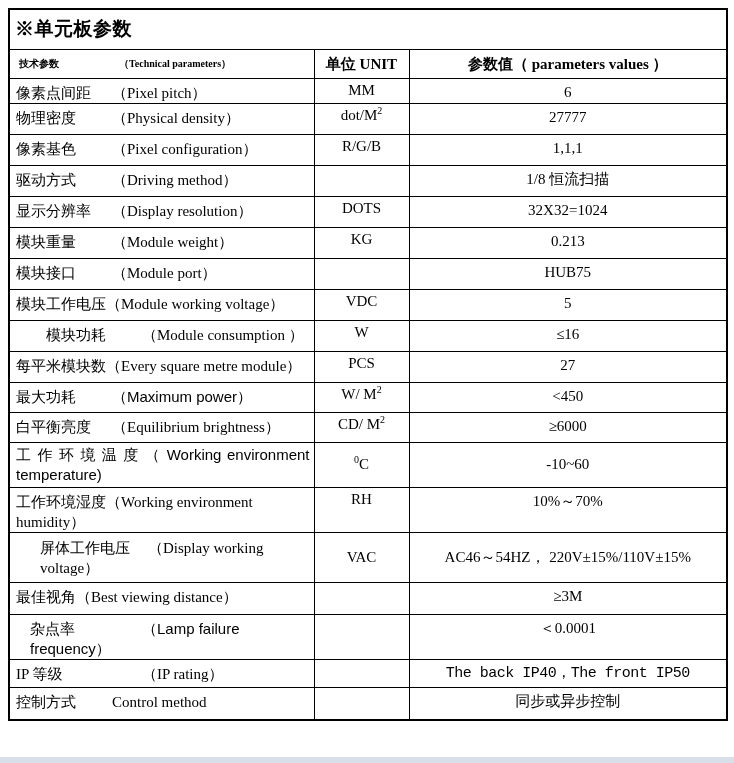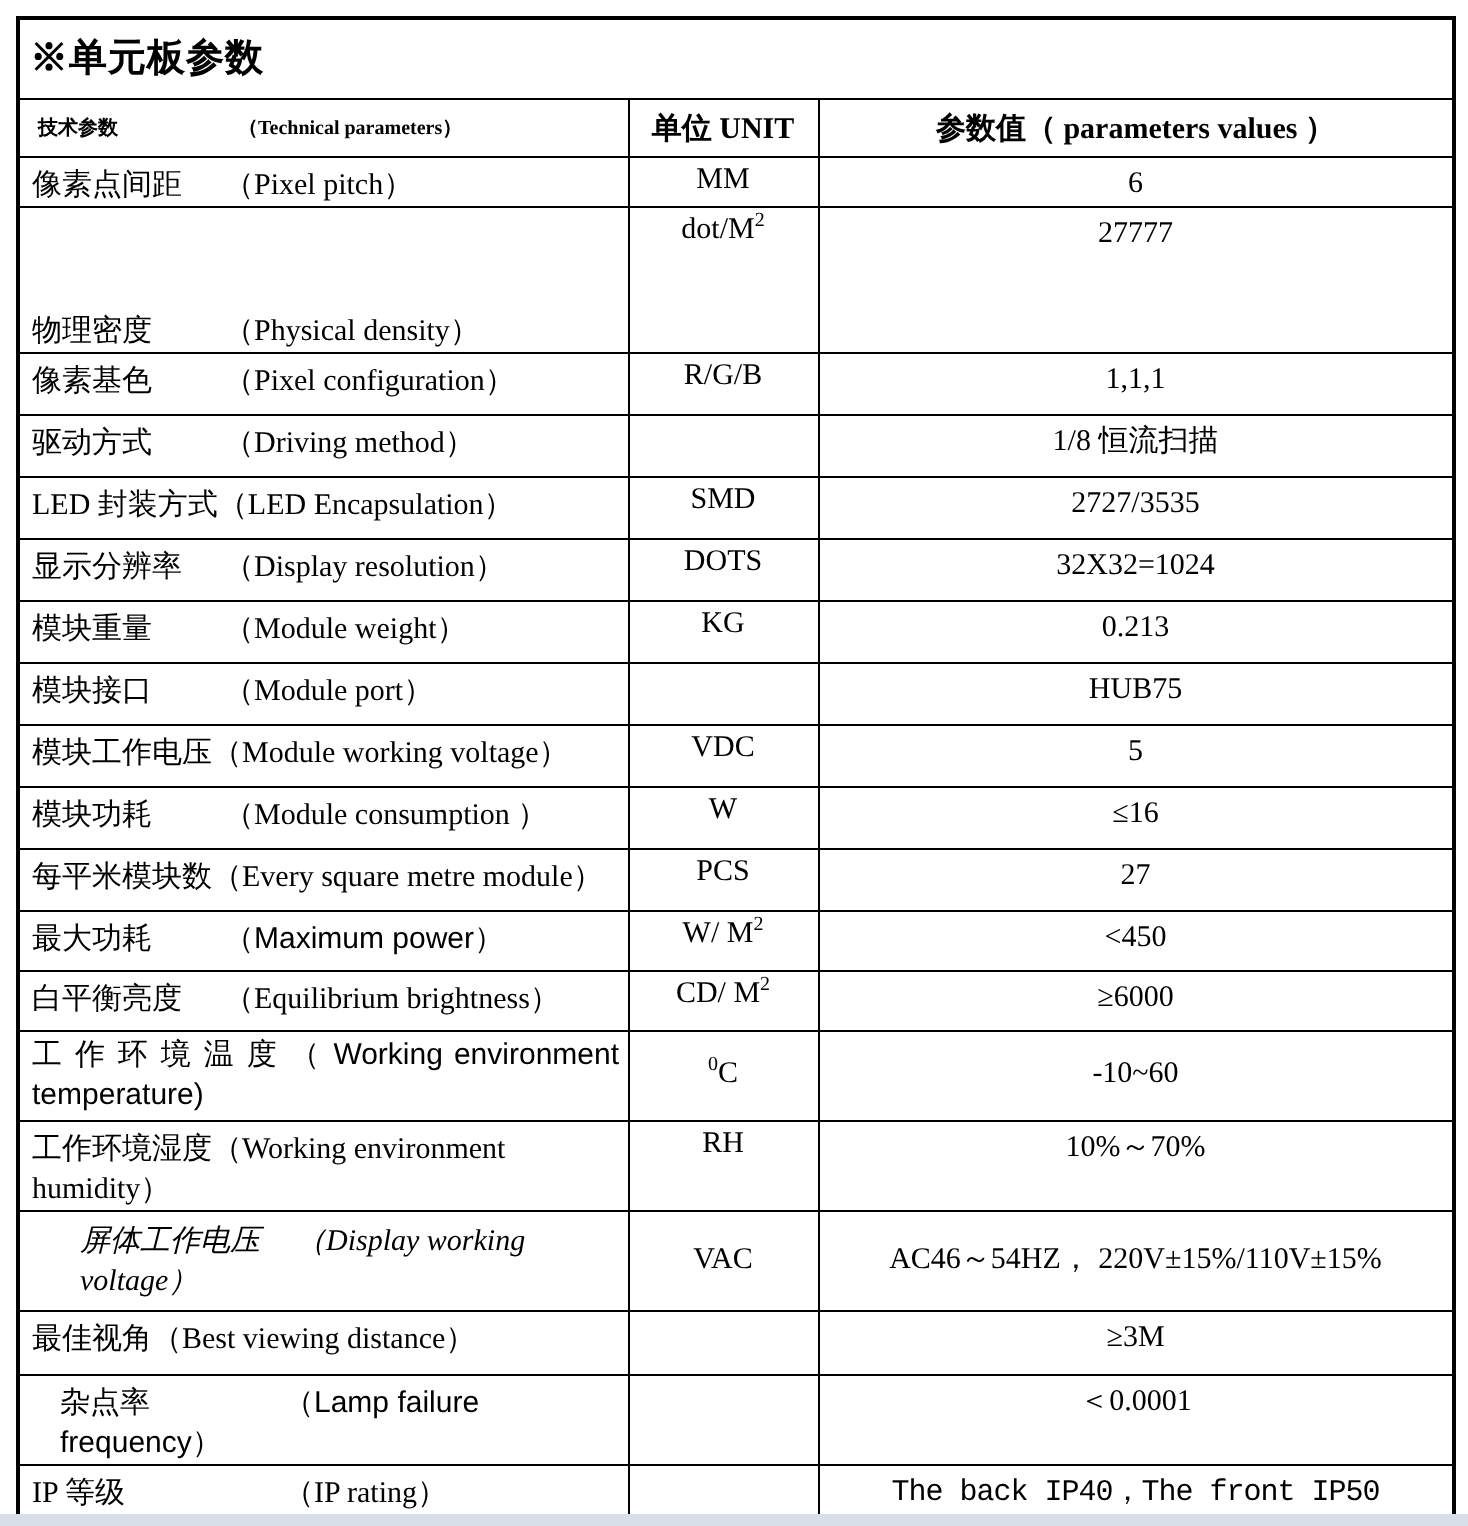--- a/index.html
+++ b/index.html
@@ -52,38 +52,33 @@
         <td class="h-param"><span class="zh-head">技术参数</span><span>（Technical parameters）</span></td>
         <td class="h-unit">单位 UNIT</td>
         <td class="h-value">参数值（ parameters values ）</td>
       </tr>
     <tr style="height: 21px;">
           <td class="c-param"><span class="zh-tab" style="min-width: 96px;">像素点间距</span><span>（Pixel pitch）</span></td>
           <td class="c-unit"><span>MM</span></td>
           <td class="c-value">6</td>
         </tr>
         <tr style="height: 31px;">
-          <td class="c-param"><span class="zh-tab" style="min-width: 96px; margin-top: 48px;">物理密度</span><span>（Physical density）</span></td>
+          <td class="c-param"><span class="zh-tab" style="min-width: 96px;">物理密度</span><span>（Physical density）</span></td>
           <td class="c-unit"><span>dot/M</span><sup class="u">2</sup></td>
           <td class="c-value">27777</td>
         </tr>
         <tr style="height: 31px;">
           <td class="c-param"><span class="zh-tab" style="min-width: 96px;">像素基色</span><span>（Pixel configuration）</span></td>
           <td class="c-unit"><span>R/G/B</span></td>
           <td class="c-value">1,1,1</td>
         </tr>
         <tr style="height: 31px;">
           <td class="c-param"><span class="zh-tab" style="min-width: 96px;">驱动方式</span><span>（Driving method）</span></td>
           <td class="c-unit"><span></span></td>
           <td class="c-value">1/8 恒流扫描</td>
-        </tr>
-        <tr style="height: 31px;">
-          <td class="c-param"><span>LED 封装方式</span><span>（LED Encapsulation）</span></td>
-          <td class="c-unit"><span>SMD</span></td>
-          <td class="c-value">2727/3535</td>
         </tr>
         <tr style="height: 31px; border-radius: 11px;">
           <td class="c-param"><span class="zh-tab" style="min-width: 96px;">显示分辨率</span><span>（Display resolution）</span></td>
           <td class="c-unit"><span>DOTS</span></td>
           <td class="c-value">32X32=1024</td>
         </tr>
         <tr style="height: 31px;">
           <td class="c-param"><span class="zh-tab" style="min-width: 96px;">模块重量</span><span>（Module weight）</span></td>
           <td class="c-unit"><span>KG</span></td>
           <td class="c-value">0.213</td>
@@ -92,21 +87,21 @@
           <td class="c-param"><span class="zh-tab" style="min-width: 96px;">模块接口</span><span>（Module port）</span></td>
           <td class="c-unit"><span></span></td>
           <td class="c-value">HUB75</td>
         </tr>
         <tr style="height: 31px; padding-left: 11px;">
           <td class="c-param"><span>模块工作电压</span><span>（Module working voltage）</span></td>
           <td class="c-unit"><span>VDC</span></td>
           <td class="c-value">5</td>
         </tr>
         <tr style="height: 31px;">
-          <td class="c-param"><span class="zh-tab" style="min-width: 96px;">模块功耗</span><span>（Module consumption ）</span></td>
+          <td class="c-param"><span class="zh-tab" style="min-width: 96px; margin-left: 30px;">模块功耗</span><span>（Module consumption ）</span></td>
           <td class="c-unit"><span>W</span></td>
           <td class="c-value">≤16</td>
         </tr>
         <tr style="height: 31px;">
           <td class="c-param"><span>每平米模块数</span><span>（Every square metre module）</span></td>
           <td class="c-unit"><span>PCS</span></td>
           <td class="c-value">27</td>
         </tr>
         <tr style="height: 30px;">
           <td class="c-param"><span class="zh-tab" style="min-width: 96px;">最大功耗</span><span class="sans">（Maximum power）</span></td>
@@ -122,21 +117,21 @@
           <td class="c-param justify"><span>工 作 环 境 温 度 </span><span class="sans">（ Working environment temperature)</span></td>
           <td class="c-unit"><sup class="u">0</sup><span>C</span></td>
           <td class="c-value">-10~60</td>
         </tr>
         <tr style="height: 29px;">
           <td class="c-param"><span>工作环境湿度</span><span>（Working environment humidity）</span></td>
           <td class="c-unit"><span>RH</span></td>
           <td class="c-value">10%～70%</td>
         </tr>
         <tr class="tall" style="height: 50px;">
-          <td class="c-param" style="padding-left: 30px; font-style: italic;"><span class="zh-tab" style="min-width: 108px;">屏体工作电压</span><span>（Display working voltage）</span></td>
+          <td class="c-param" style="padding-left: 30px;"><span class="zh-tab" style="min-width: 108px;">屏体工作电压</span><span>（Display working voltage）</span></td>
           <td class="c-unit"><span>VAC</span></td>
           <td class="c-value">AC46～54HZ， 220V±15%/110V±15%</td>
         </tr>
         <tr style="height: 32px;">
           <td class="c-param"><span>最佳视角</span><span>（Best viewing distance）</span></td>
           <td class="c-unit"><span></span></td>
           <td class="c-value">≥3M</td>
         </tr>
         <tr style="height: 31px;">
           <td class="c-param" style="padding-left: 20px;"><span class="zh-tab" style="min-width: 112px;">杂点率</span><span class="sans">（Lamp failure frequency）</span></td>

